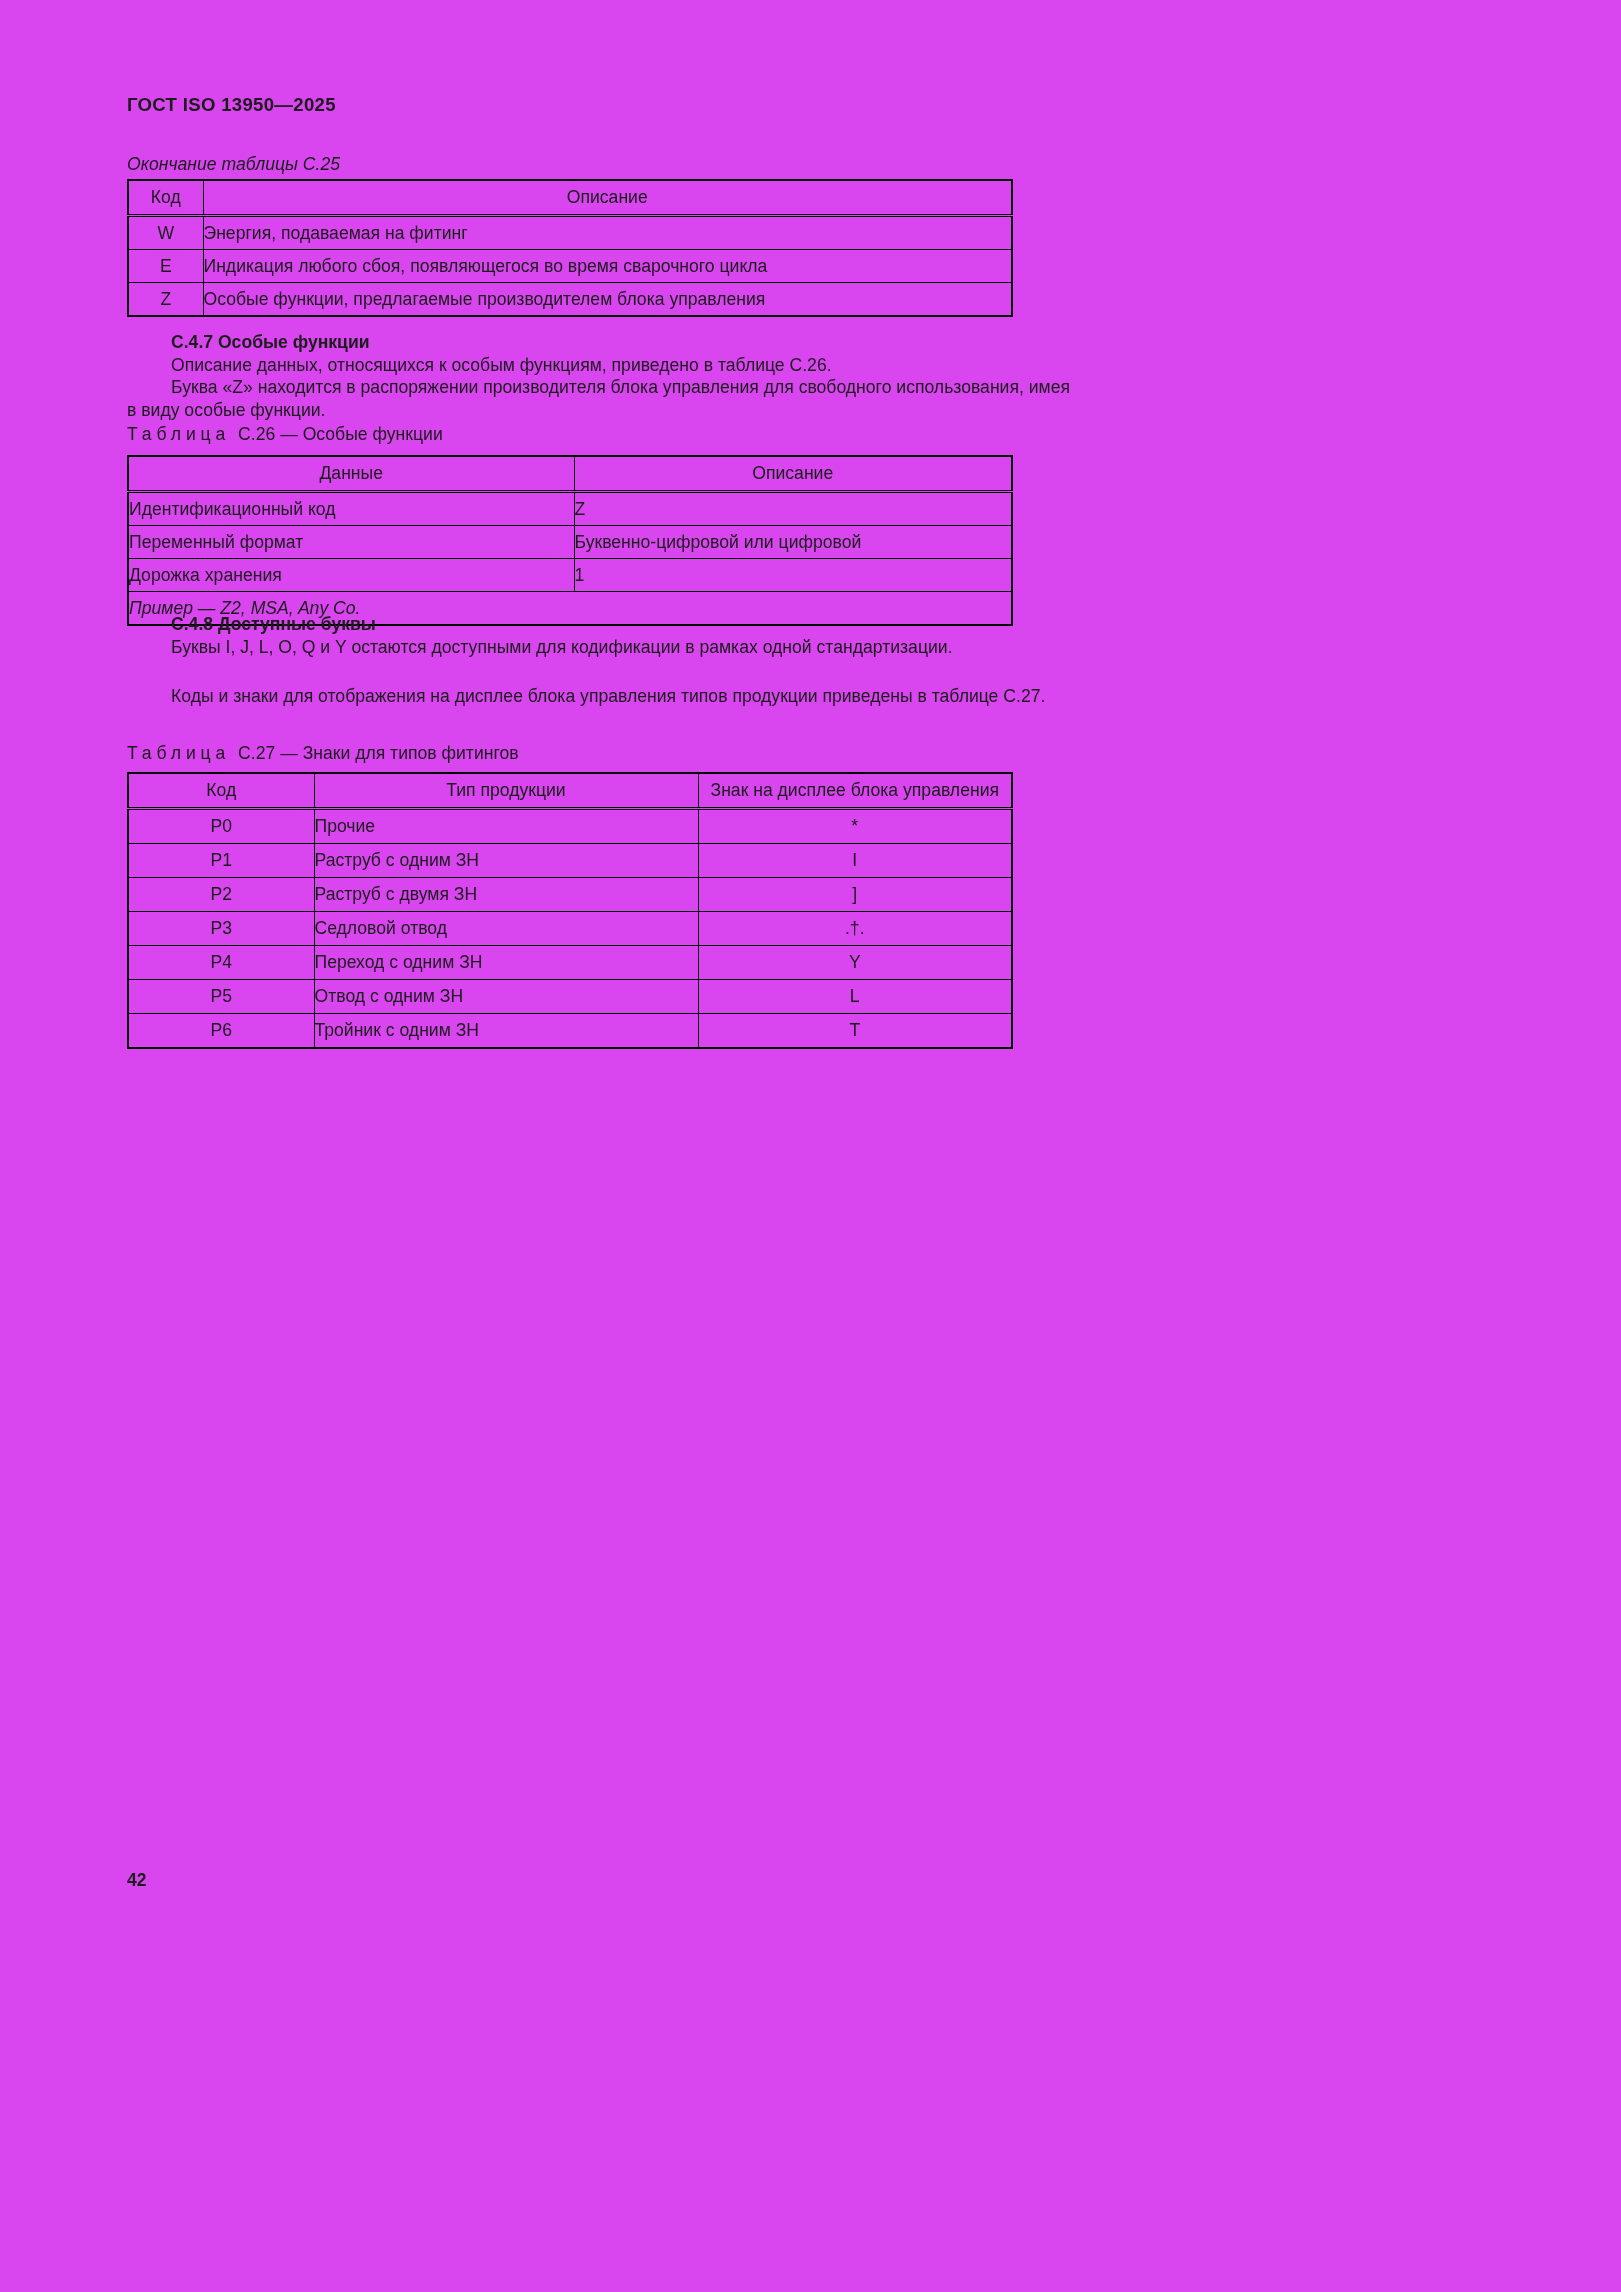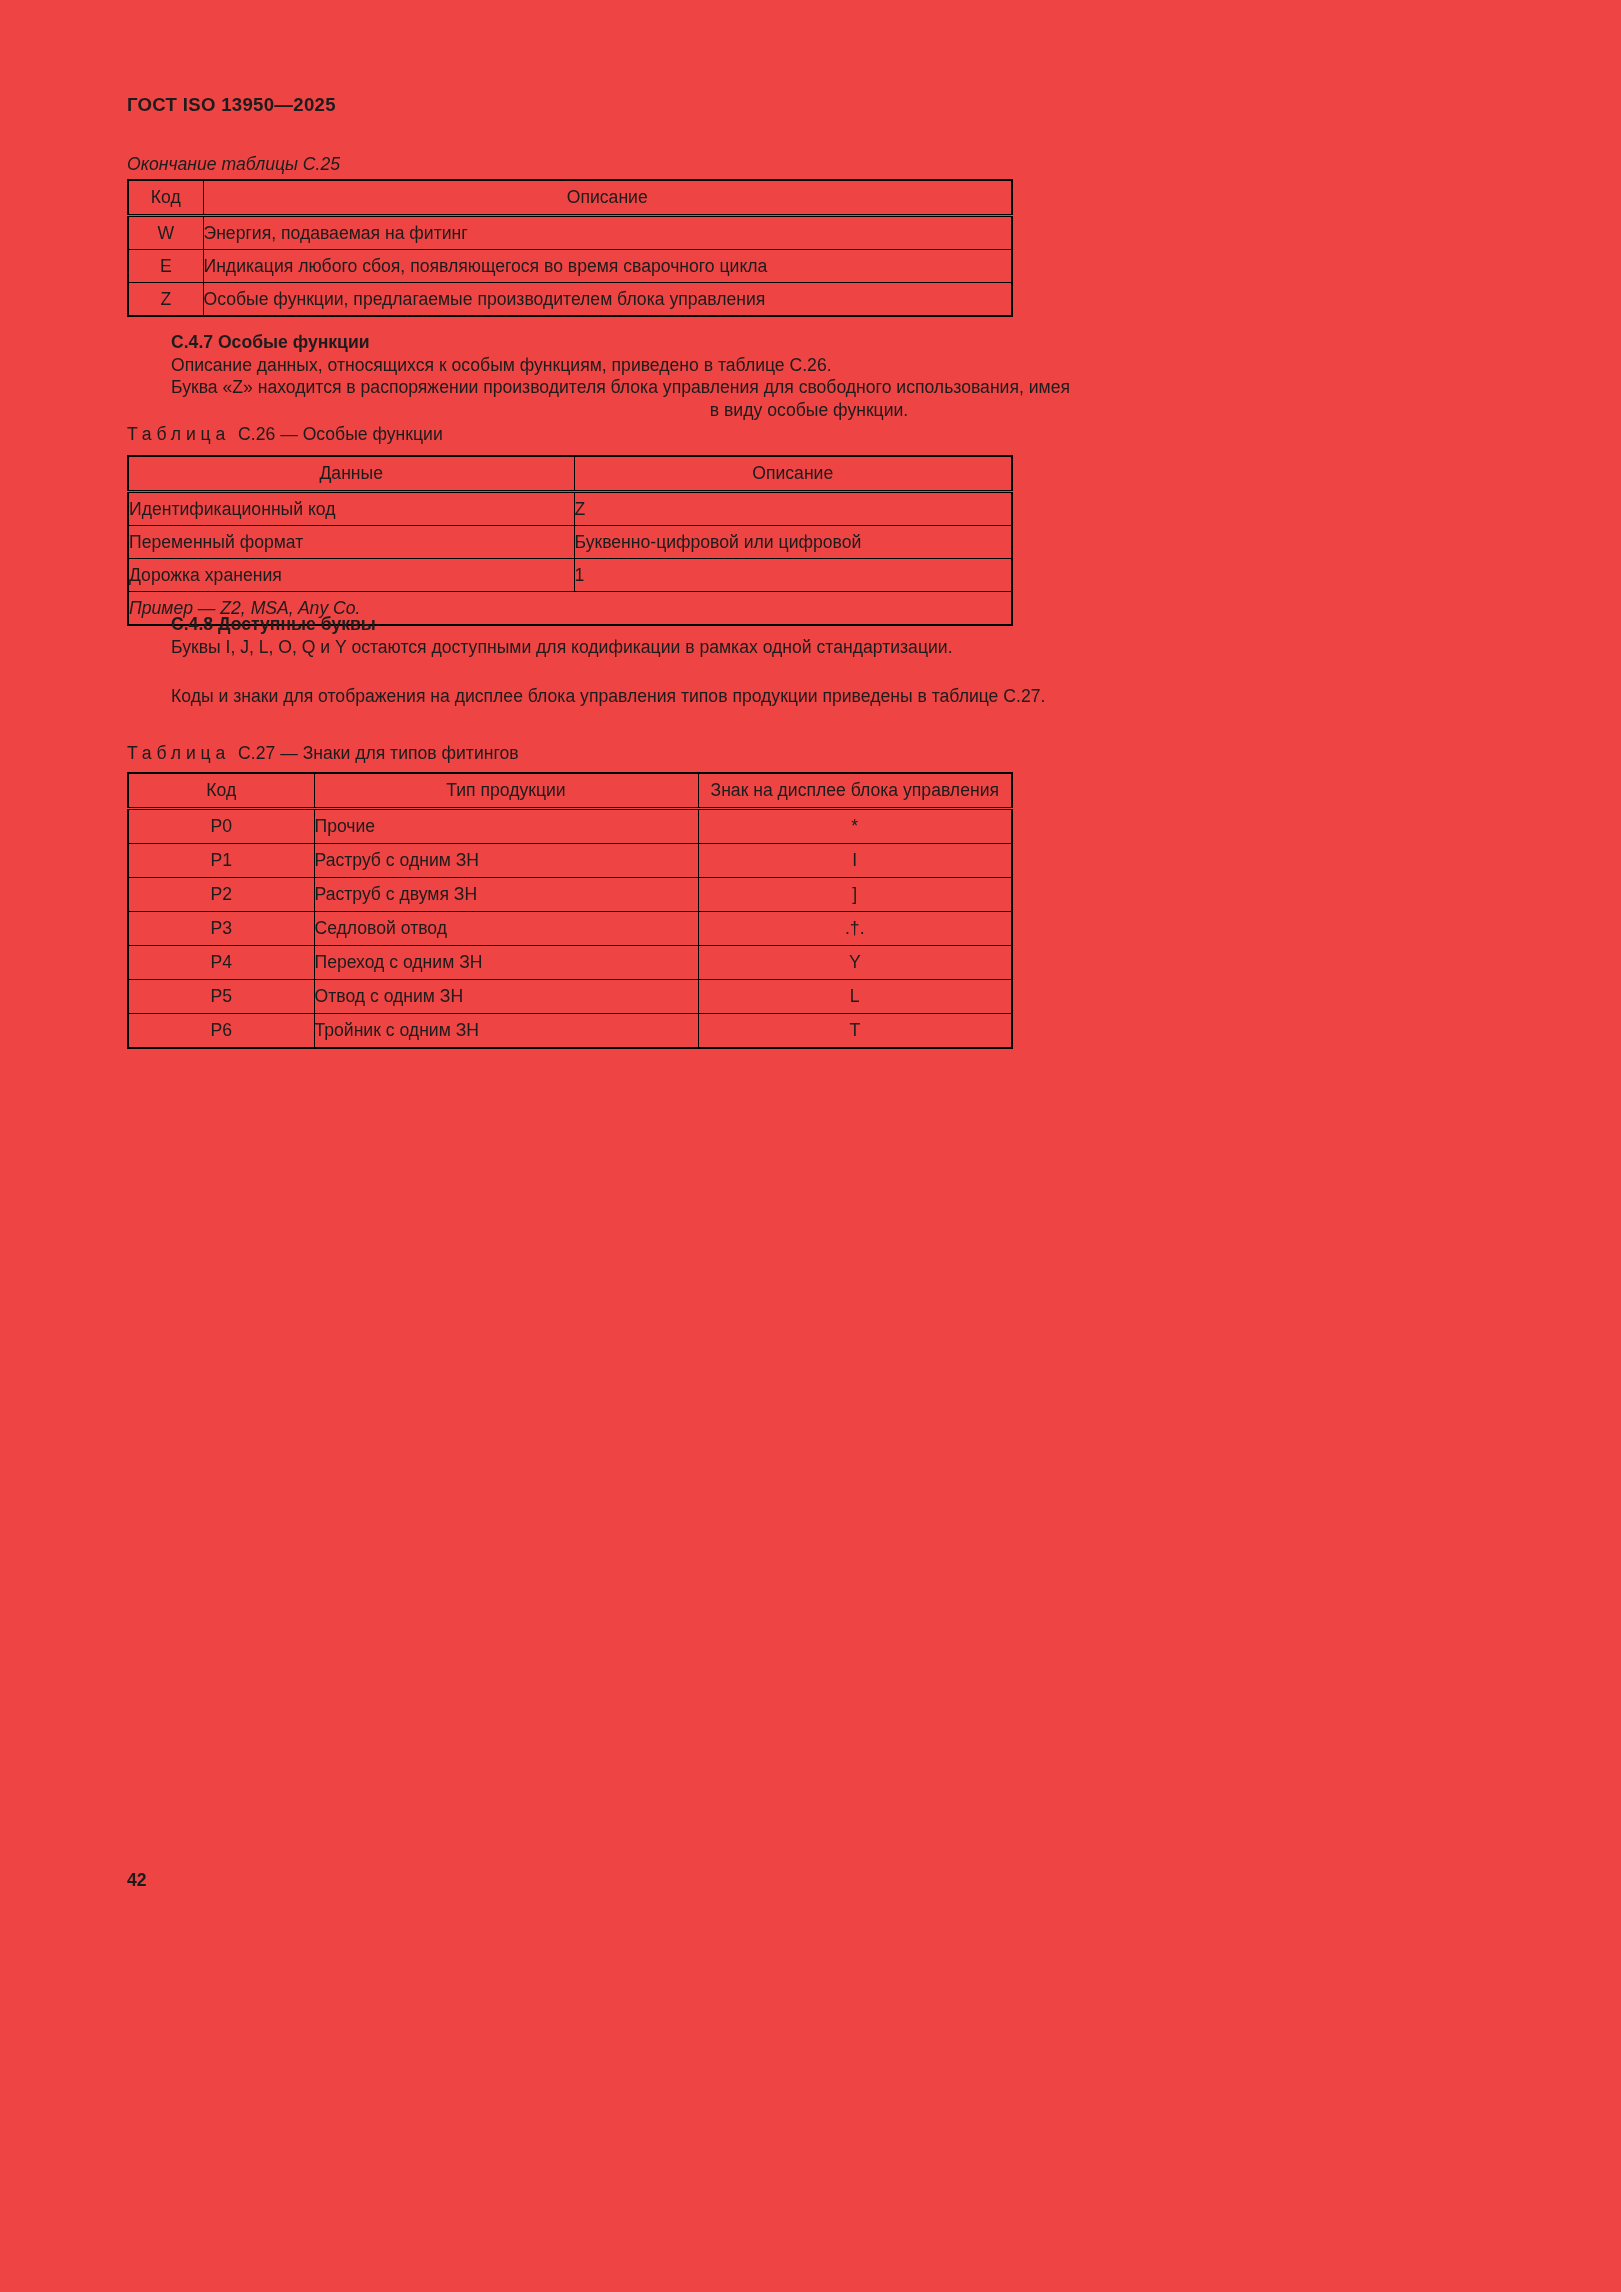--- a/index.html
+++ b/index.html
@@ -1,19 +1,19 @@
 <!DOCTYPE html>
 <html><head>
 <meta charset="utf-8">
 <style>
   html,body{margin:0;padding:0;background:#ffffff;}
   .page{
     position:relative;
     width:1621px;height:2293px;
-    background:#ef4444;
+    background:#d946ef;
     color:#1c1c1c;
     font-family:"Liberation Sans","DejaVu Sans",sans-serif;
     font-size:17.6px;line-height:22.5px;
     overflow:hidden;
   }
   .abs{position:absolute;}
   .doc-header{left:127px;top:94px;font-weight:bold;font-size:18.6px;letter-spacing:0.3px;}
   .caption-italic{left:127px;top:145px;font-style:italic;margin-top:8px;}
   .tbl-caption{left:127px;}
   .tbl-caption .spaced{letter-spacing:4.9px;margin-right:7.8px;}
@@ -36,21 +36,21 @@
     border-bottom:3.9px double #000;
   }
   .gost-table td{height:32px;}
   table.t3 td{height:33px;}
   .cell-center{text-align:center;}
   .cell-left{text-align:left;padding-left:12.7px;padding-right:9.8px;}
   .example-cell{font-weight:bold;font-style:italic;padding-left:59px;}
   .section{left:127px;width:1364px;}
   .section .heading{font-weight:bold;padding-left:44px;}
   .section .para{text-indent:44px;}
-  .section .para-cont{text-indent:0;text-align:center;}
+  .section .para-cont{text-indent:0;}
   .page-number{left:127px;top:1869px;font-weight:bold;}
 </style>
 </head>
 <body>
 
 <div class="page">
 
   <div class="abs doc-header">ГОСТ ISO 13950—2025</div>
 
   <div class="abs caption-italic">Окончание таблицы С.25</div>

